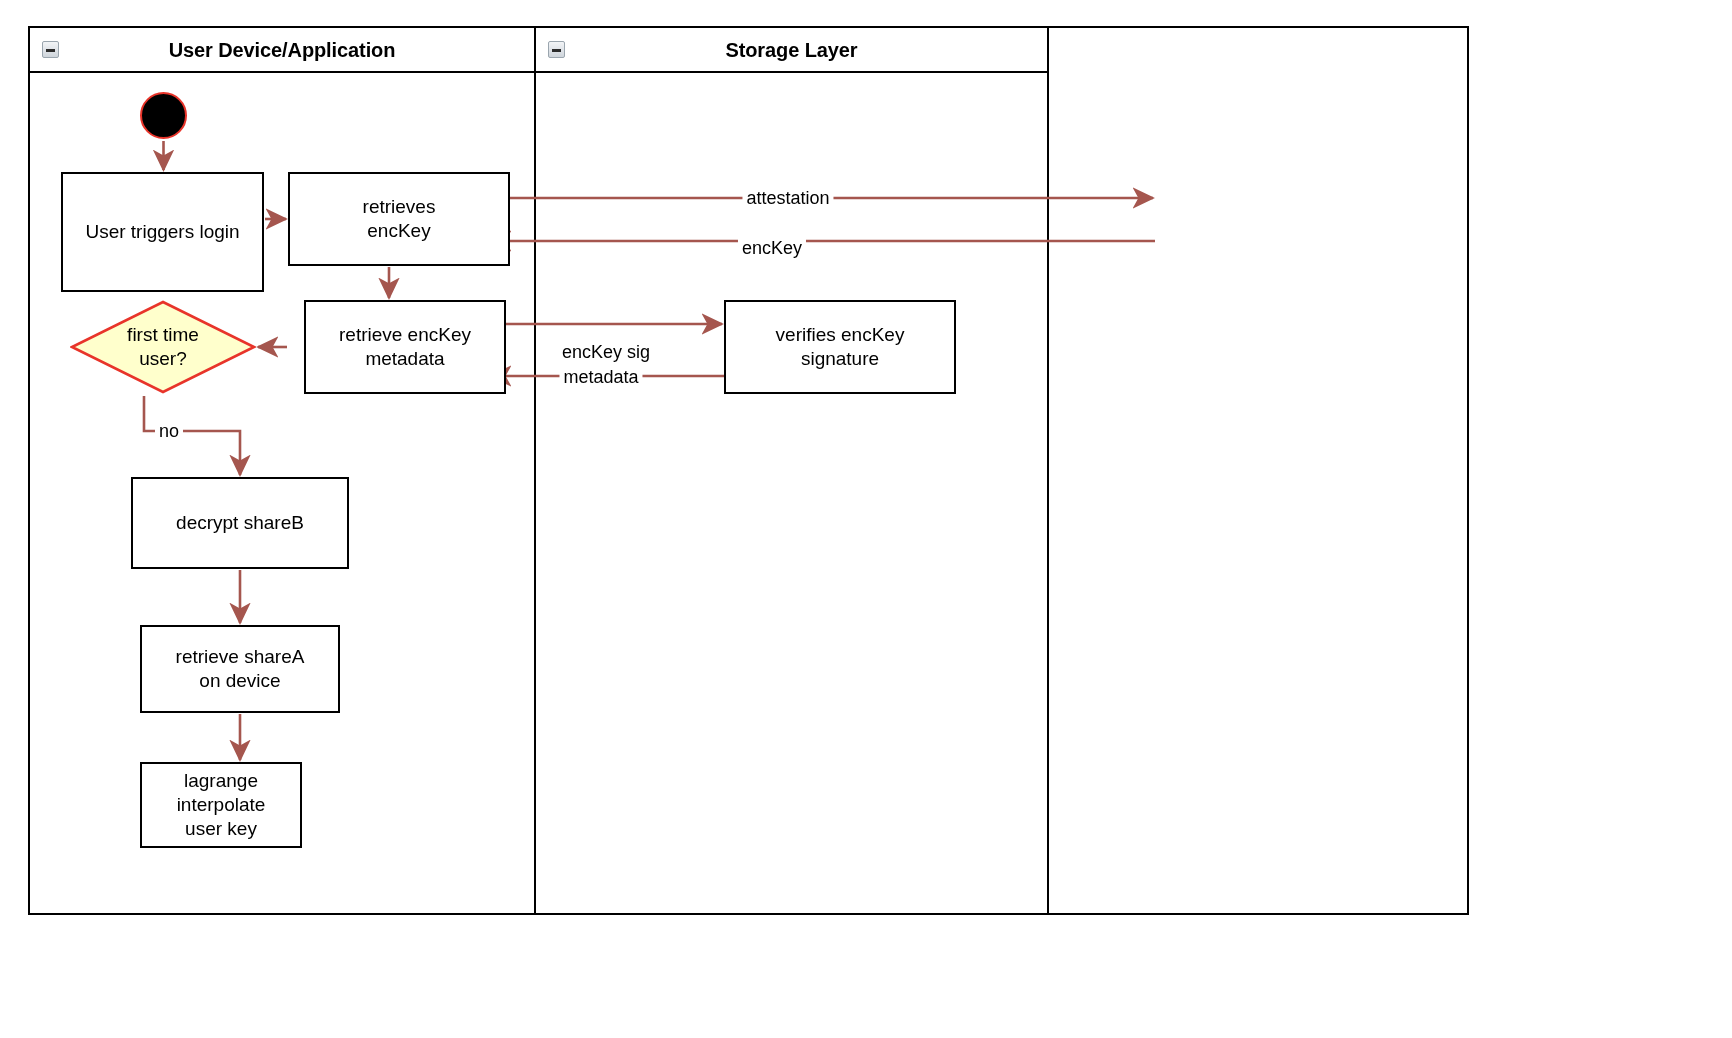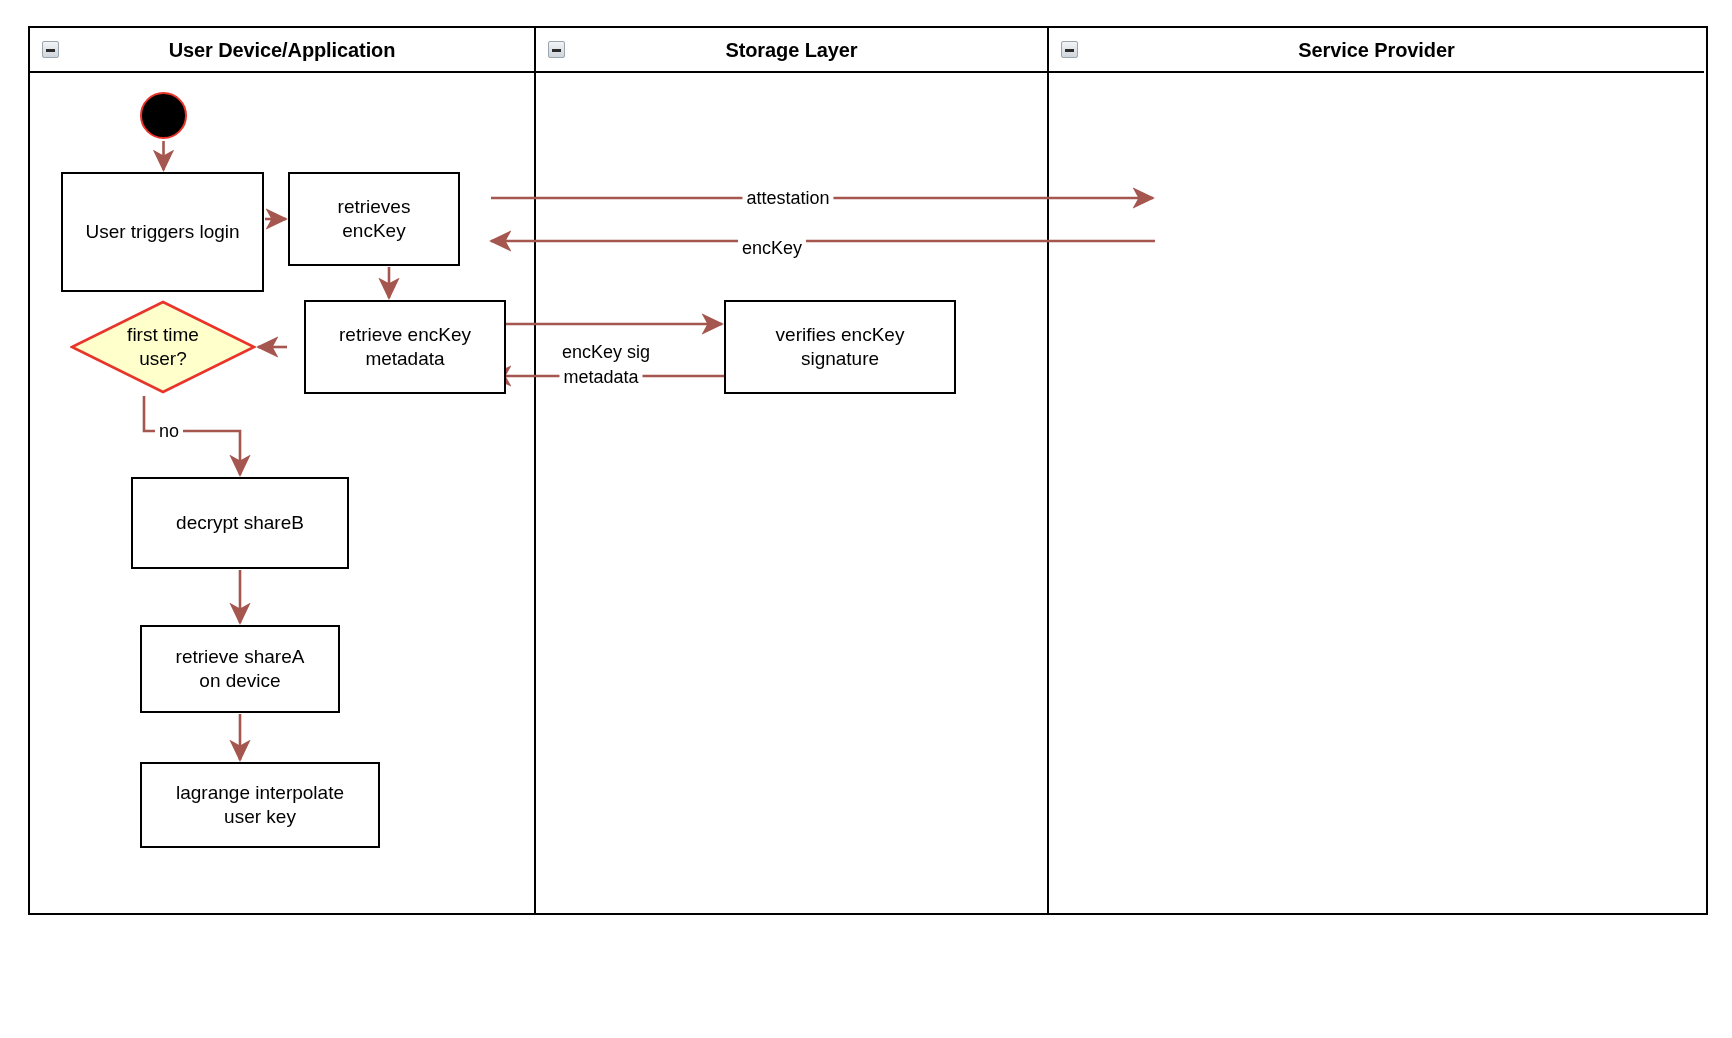--- a/index.html
+++ b/index.html
@@ -14,21 +14,21 @@
     height: 1038px;
     background: #ffffff;
     overflow: hidden;
   }
 
   
   .pool {
     position: absolute;
     left: 28px;
     top: 26px;
-    width: 1680px;
+    width: 1441px;
     height: 889px;
     border: 2px solid #000000;
     box-sizing: border-box;
     background: #ffffff;
   }
   .lane-divider {
     position: absolute;
     top: 0;
     width: 2px;
     height: 100%;
@@ -159,24 +159,20 @@
     <div class="lane-header" style="left:0px; width:504px;">
       <div class="collapse-icon"></div>
       <div class="lane-title">User Device/Application</div>
     </div>
 
     <div class="lane-header" style="left:506px; width:511px;">
       <div class="collapse-icon"></div>
       <div class="lane-title">Storage Layer</div>
     </div>
 
-    <div class="lane-header" style="left:1019px; width:655px;">
-      <div class="collapse-icon"></div>
-      <div class="lane-title">Service Provider</div>
-    </div>
   </div>
 
   <svg id="edges" viewBox="0 0 1732 1038">
     <defs>
       <marker id="arrow" viewBox="0 0 12 12" refX="10.5" refY="6" markerWidth="9" markerHeight="9" orient="auto-start-reverse">
         <path d="M 0 0.5 L 11.5 6 L 0 11.5 L 3 6 Z" fill="#a5564e"></path>
       </marker>
     </defs>
 
     <g stroke="#a5564e" stroke-width="2.6" fill="none">
@@ -208,39 +204,39 @@
   <div class="edge-label" style="left:788px; top:198px;">attestation</div>
   <div class="edge-label" style="left:772px; top:248px;">encKey</div>
   <div class="edge-label" style="left:606px; top:324px;margin-top:28px;">encKey sig</div>
   <div class="edge-label" style="left:601px; top:377px;">metadata</div>
   <div class="edge-label" style="left:169px; top:431px;">no</div>
 
   <div class="start-node" style="left:140px; top:92px;"></div>
 
   <div class="node" style="left:61px; top:172px; width:203px; height:120px;">User triggers login</div>
 
-  <div class="node" style="left:288px; top:172px; width:172px; height:94px;">retrieves
+  <div class="node" style="left:288px; top:172px; width:222px; height:94px;">retrieves
 encKey</div>
 
   <div class="node" style="left:288px; top:300px; width:202px; height:94px;margin-left:16px;">retrieve encKey
 metadata</div>
 
   <div class="decision" style="left:70px; top:300px; width:186px; height:94px;text-decoration:underline;">
     <svg width="186" height="94" viewBox="0 0 186 94">
       <polygon points="93,2 184,47 93,92 2,47" fill="#ffffcc" stroke="#e8342a" stroke-width="2.6"></polygon>
     </svg>
     <div class="decision-label">first time
 user?</div>
   </div>
 
   <div class="node" style="left:131px; top:477px; width:218px; height:92px;">decrypt shareB</div>
 
   <div class="node" style="left:140px; top:625px; width:200px; height:88px;">retrieve shareA
 on device</div>
 
-  <div class="node" style="left:140px; top:762px; width:240px; height:86px;">lagrange interpolate
+  <div class="node" style="left:140px; top:762px; width:162px; height:86px;">lagrange interpolate
 user key</div>
 
   <div class="node" style="left:724px; top:300px; width:232px; height:94px;">verifies encKey
 signature</div>
 
 
 </div>
 
 </body></html>

